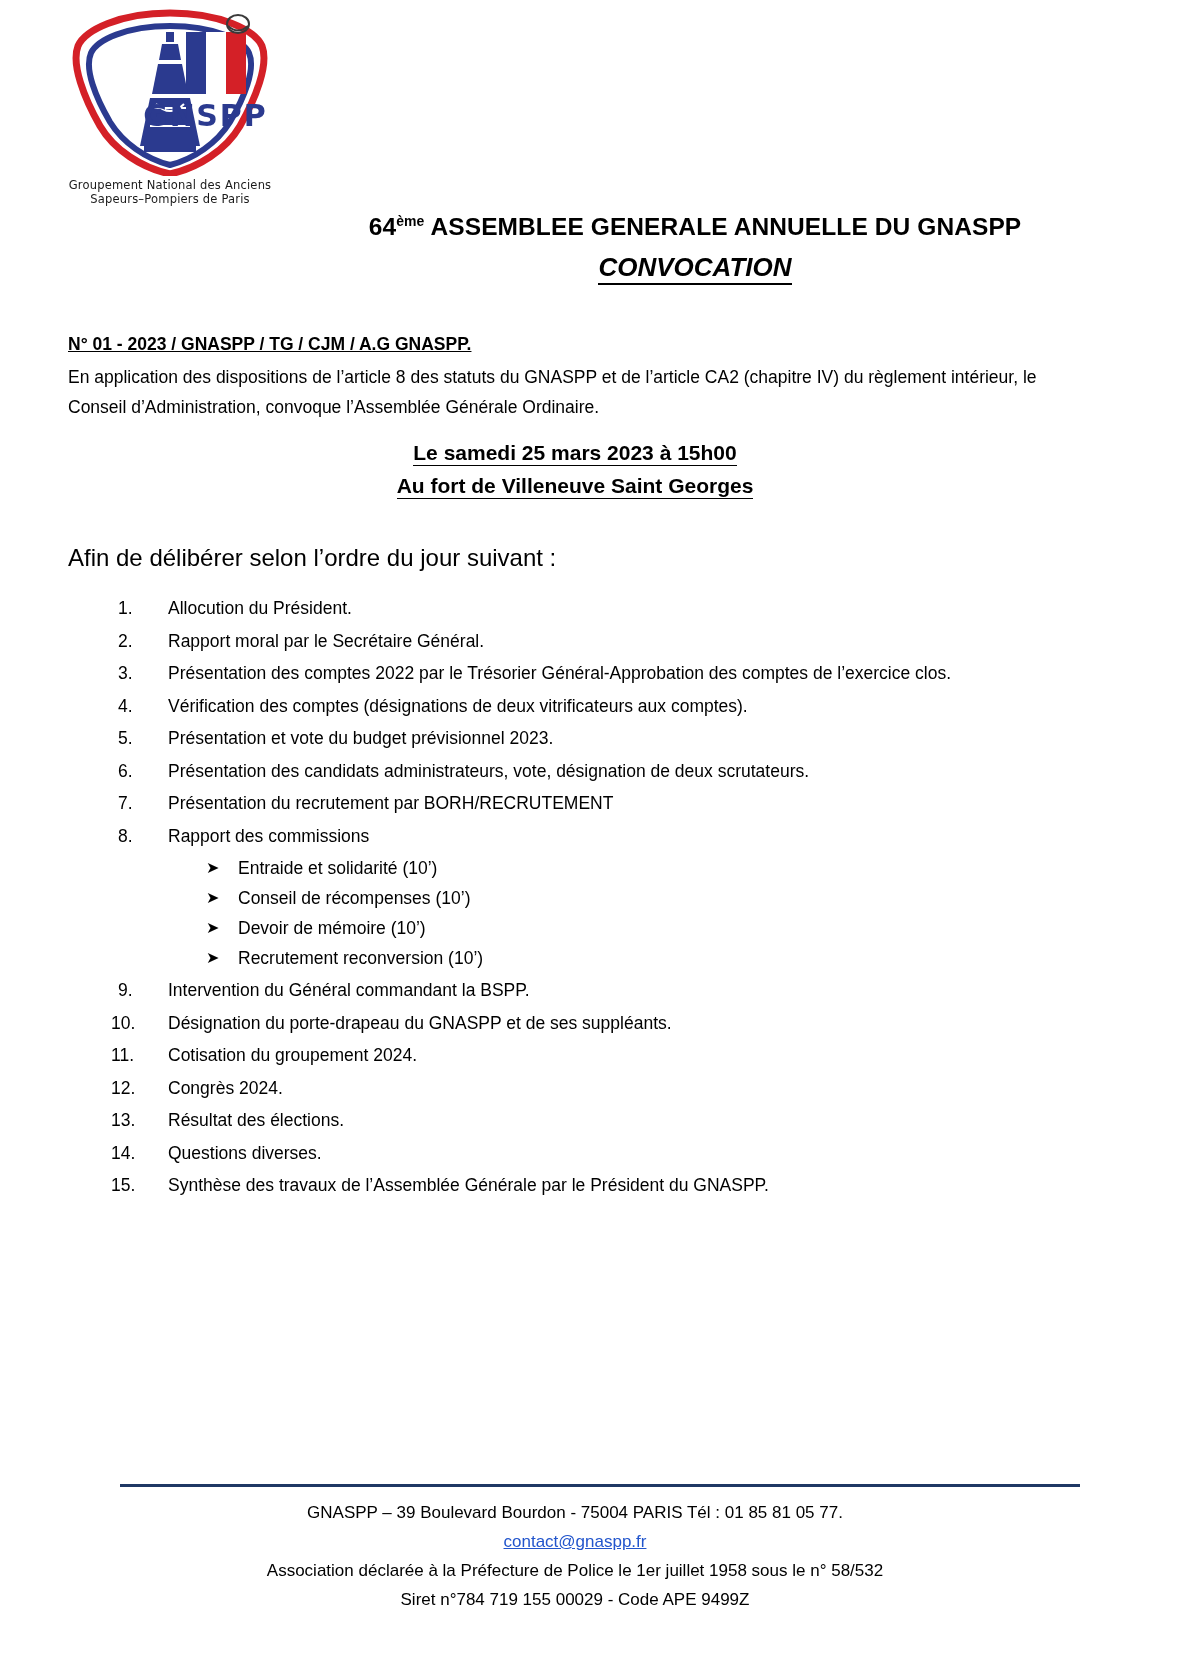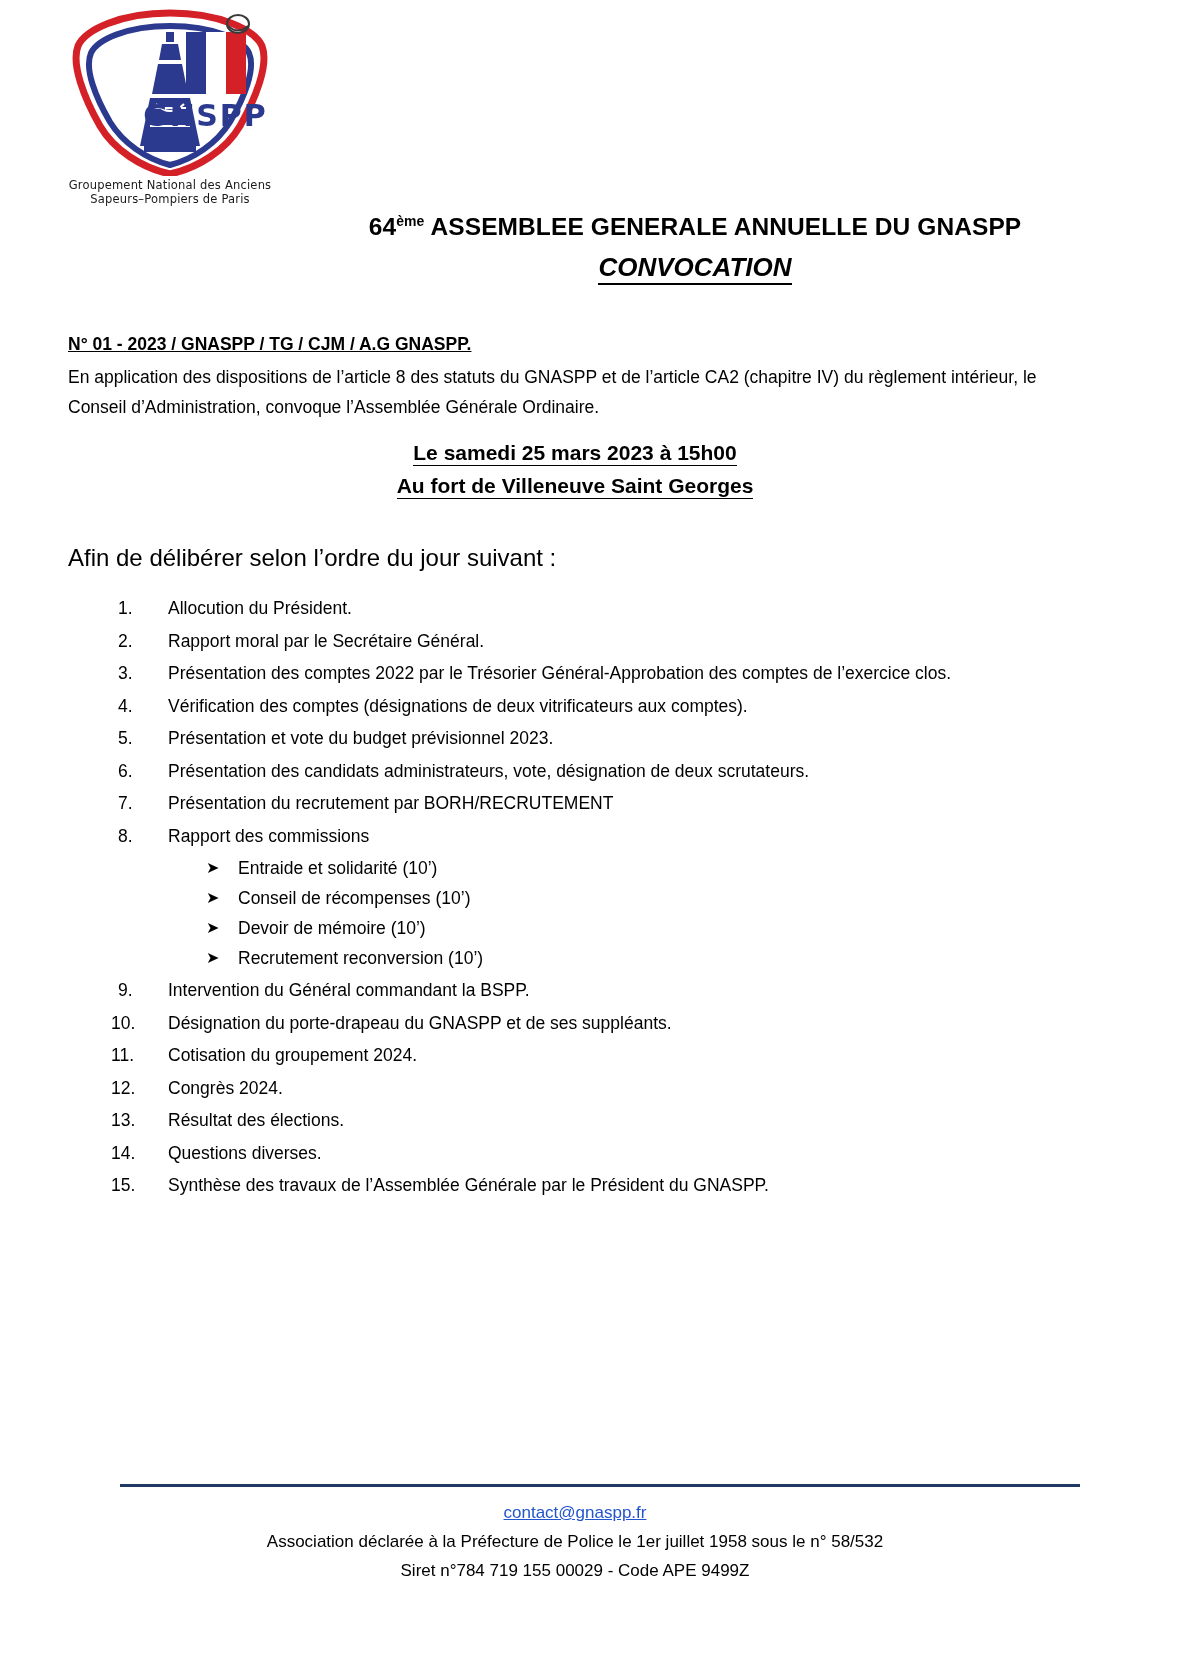--- a/index.html
+++ b/index.html
@@ -272,18 +272,19 @@
       <li class="wide"><span>Congrès 2024.</span></li>
       <li class="wide"><span>Résultat des élections.</span></li>
       <li class="wide"><span>Questions diverses.</span></li>
       <li class="wide"><span>Synthèse des travaux de l’Assemblée Générale par le Président du GNASPP.</span></li>
     </ol>
 
   </div>
 
   <div class="footer-rule"></div>
   <div class="footer">
+    <div>GNASPP  –  39  Boulevard  Bourdon  -  75004 PARIS    Tél : 01 85 81 05 77.</div>
     <div><a class="mail" href="#">contact@gnaspp.fr</a></div>
     <div>Association déclarée à la Préfecture de Police le 1er juillet 1958 sous le n° 58/532</div>
     <div>Siret n°784 719 155 00029 - Code APE 9499Z</div>
   </div>
 
 </div>
 
 </body></html>

